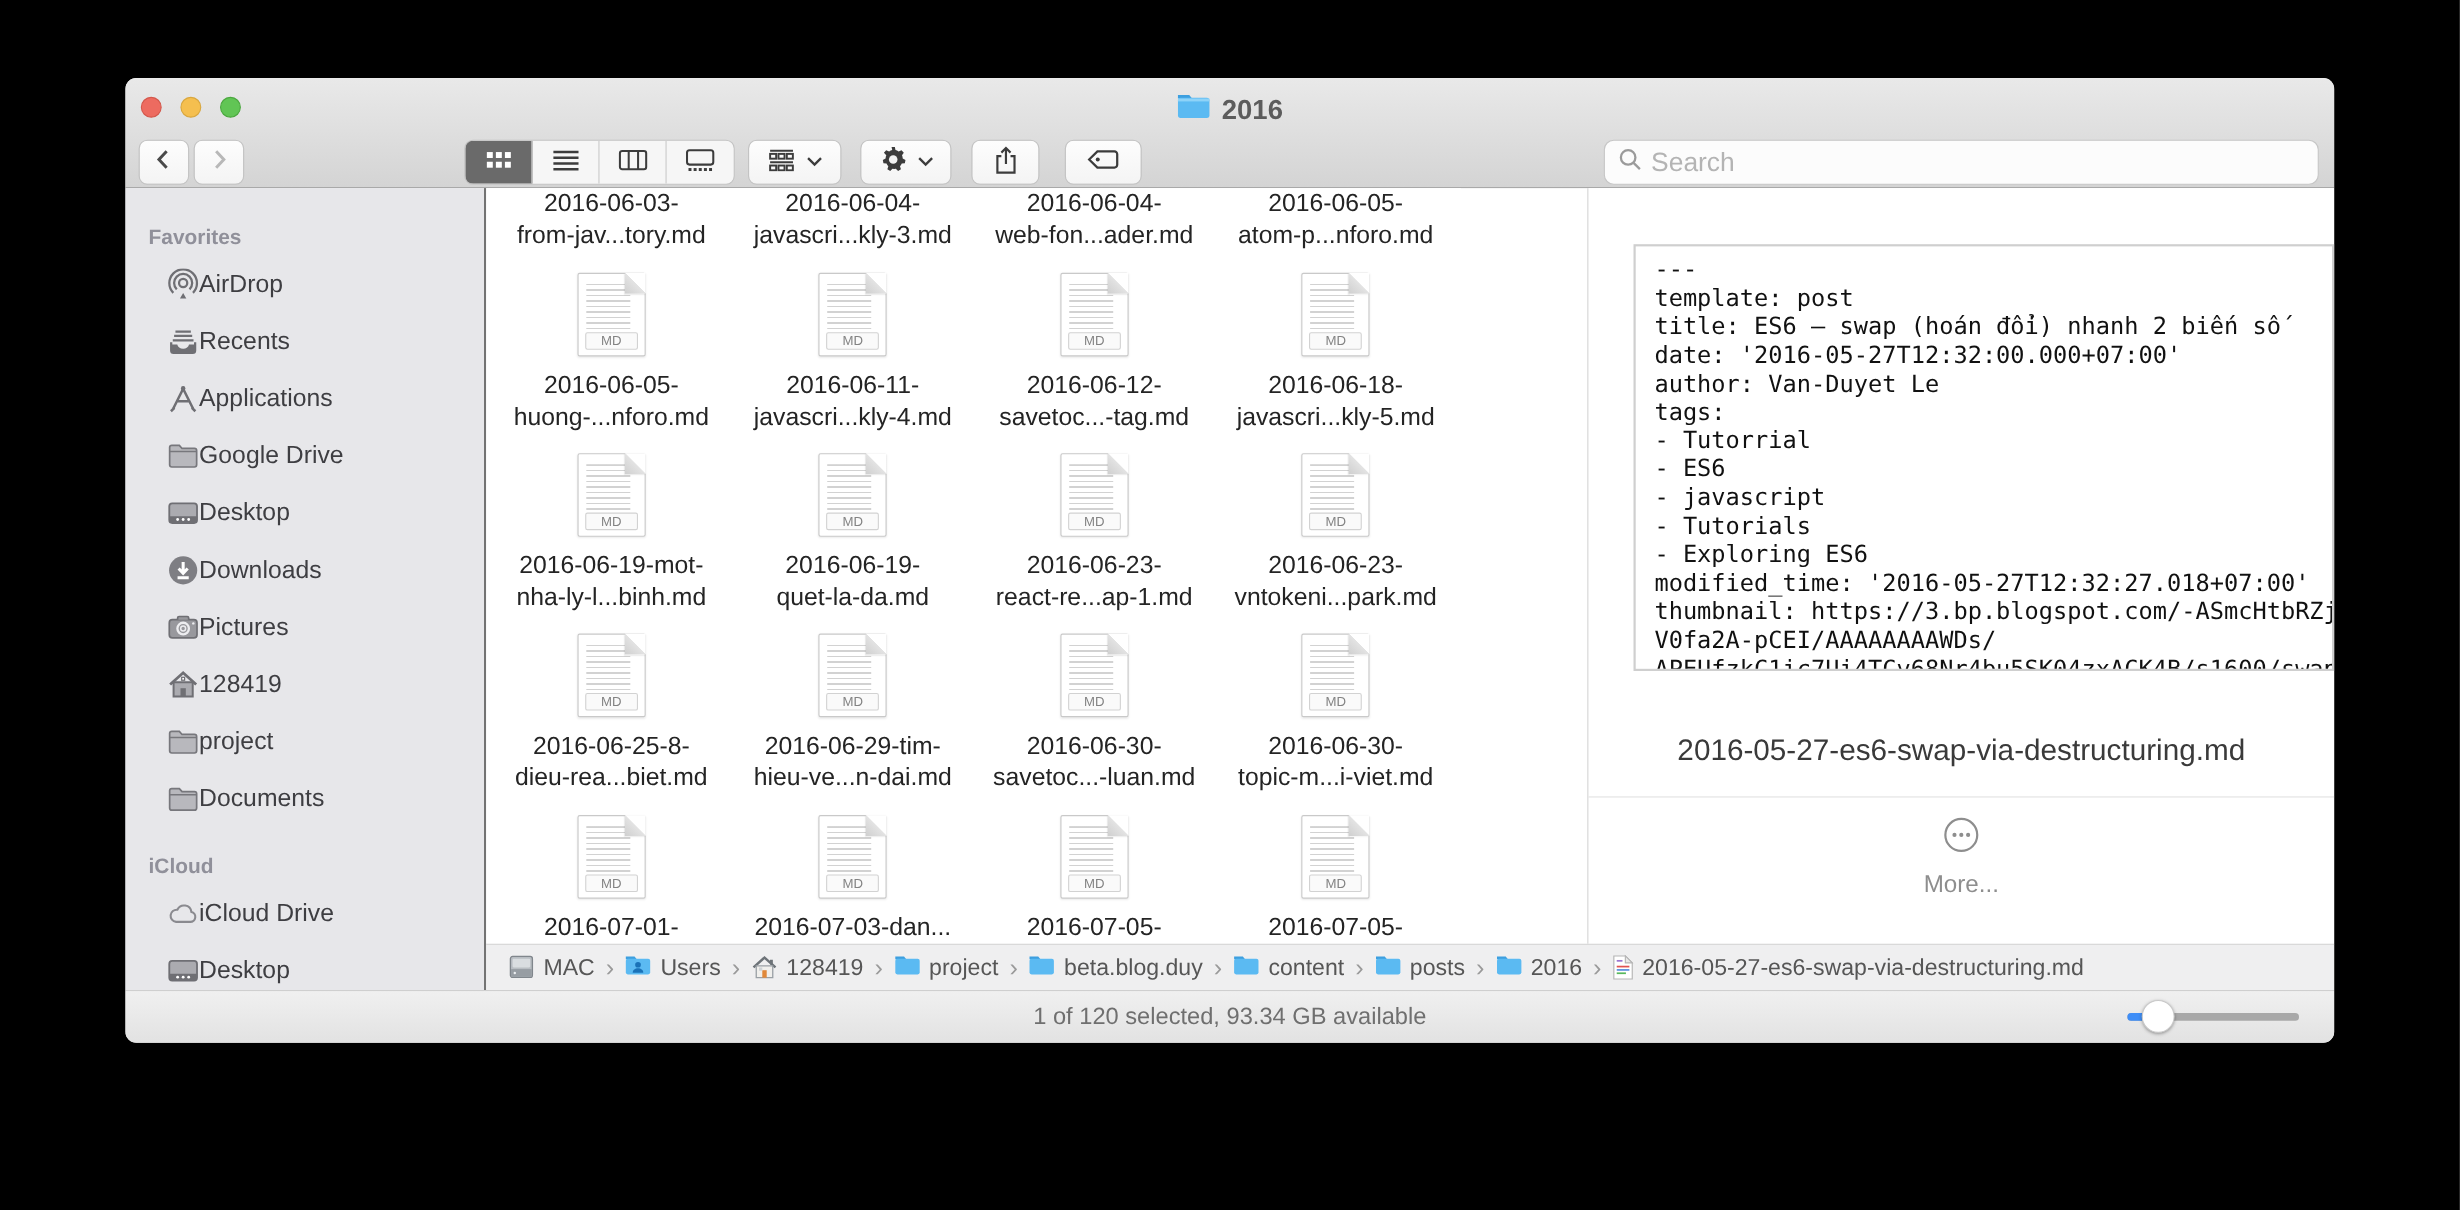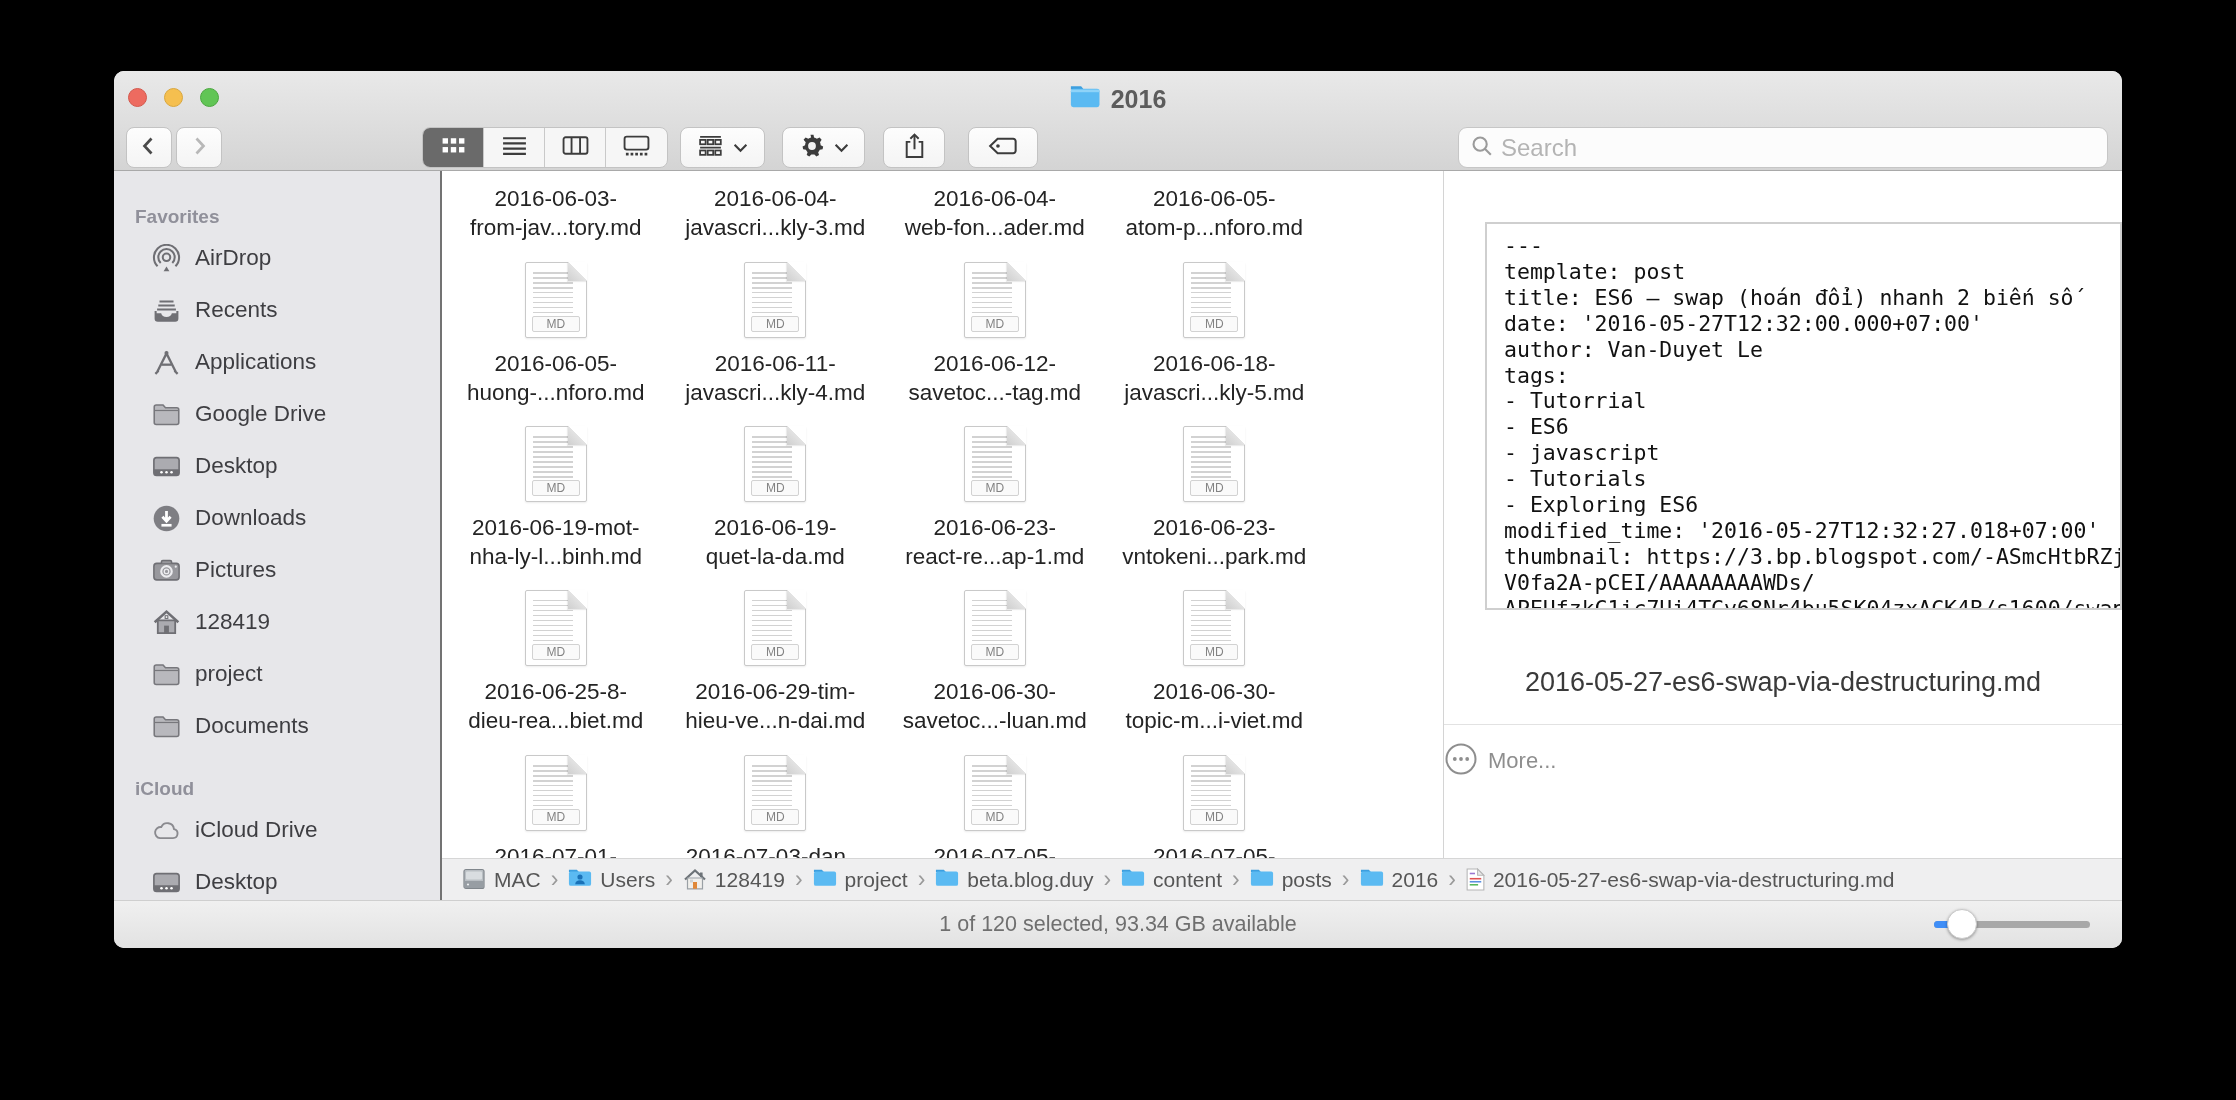--- a/index.html
+++ b/index.html
@@ -34,31 +34,31 @@
   .search input { border:none; outline:none; background:transparent; font-size:24px;
                   color:#ef4444; width:560px; font-family:"Liberation Sans",sans-serif; }
   .search input::placeholder { color:#b4b4b4; }
   
   .sidebar { position:absolute; left:0; top:100px; width:328px; height:729px;
              background:#e7e7ea; border-right:2px solid #737373; overflow:hidden;
              padding-top:34px; }
   .sb-header { height:24px; line-height:24px; padding-left:21px; font-size:19px;
                font-weight:bold; color:#90909a; margin-bottom:3px; }
   .sb-header.icloud { margin-top:25px; }
-  .sb-item { height:52px; display:flex; align-items:center; padding-left:37px; gap:14px; }
+  .sb-item { height:52px; display:flex; align-items:center; padding-left:37px; }
   .sb-item .ic { width:30px; height:30px; display:flex; align-items:center; justify-content:center; }
   .sb-item .lbl { font-size:22.5px; color:#3e3e42; }
   
   .grid { position:absolute; left:328px; top:100px; width:886px; height:687px;
           background:#fff; overflow:hidden; }
   .grid-row { display:grid; grid-template-columns:repeat(4,219.5px); padding-left:4px; }
   .cell { display:flex; flex-direction:column; align-items:center; }
   .file-label { font-size:22.5px; line-height:28.5px; color:#242424; text-align:center;
                 white-space:nowrap; }
-  .r1 { padding-top:14px; }
+  .r1 { padding-top:0; }
   .r2 { margin-top:20px; } .r3 { margin-top:19px; } .r4 { margin-top:19px; } .r5 { margin-top:20px; }
   .file-icon { width:62px; height:76px; background:#fff; border:1px solid #c9c9c9;
                border-radius:2px; position:relative; margin-bottom:12px;
                box-shadow:0 1px 2px rgba(0,0,0,.08); }
   .file-fold { position:absolute; top:-1px; right:-1px; width:19px; height:19px;
                background:linear-gradient(to left bottom,#ffffff 48%,#e3e3e3 50%,#cfcfcf 100%);
                box-shadow:-1px 1px 1px rgba(0,0,0,.08); }
   .file-lines { position:absolute; left:7px; right:13px; top:9px; height:42px;
                 background:repeating-linear-gradient(#d2d2d2 0 1.5px,transparent 1.5px 5px); }
   .file-md { position:absolute; left:6px; right:6px; bottom:5px; height:16px;
@@ -69,21 +69,21 @@
              background:#fff; border-left:1px solid #d4d4d4; }
   .pv-box { position:absolute; left:41px; top:51px; width:637px; height:388px;
             border:2px solid #cfcfcf; background:#fff; overflow:hidden;
             padding:9px 17px; }
   .code-line { font-family:"DejaVu Sans Mono",monospace; font-size:21.5px;
                line-height:25.9px; color:#111; white-space:pre; }
   .pv-name { position:absolute; top:496px; left:0; width:100%; text-align:center;
              font-size:27px; color:#3a3a3a; }
   .pv-divider { position:absolute; top:553px; left:0; width:100%; height:1px; background:#e2e2e2; }
   .pv-more { position:absolute; top:571px; left:0; width:100%; display:flex;
-             flex-direction:row; align-items:center; gap:10px; color:#8e8e8e; }
+             flex-direction:column; align-items:center; gap:10px; color:#8e8e8e; }
   .pv-more .lbl { font-size:22px; }
   
   .pathbar { position:absolute; left:328px; top:787px; width:1680px; height:42px;
              background:#efeff0; border-top:1px solid #d6d6d6; display:flex;
              align-items:center; padding-left:20px; overflow:hidden; }
   .pb-item { display:flex; align-items:flex-start; gap:8px; font-size:21px; color:#565656;
              white-space:nowrap; }
   .pb-sep { color:#9a9a9a; font-size:23px; margin:0 10px; }
   
   .statusbar { position:absolute; left:0; top:829px; width:100%; height:48px;

